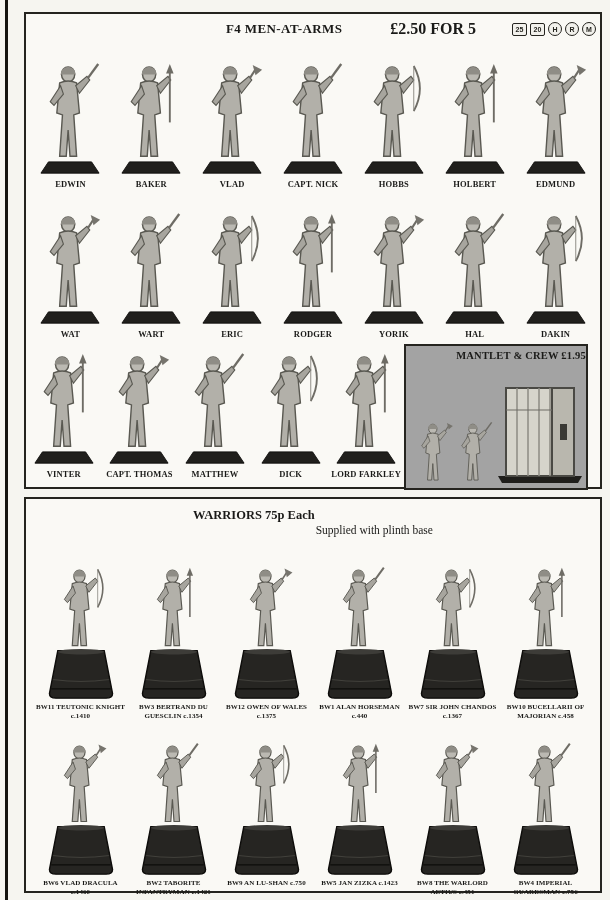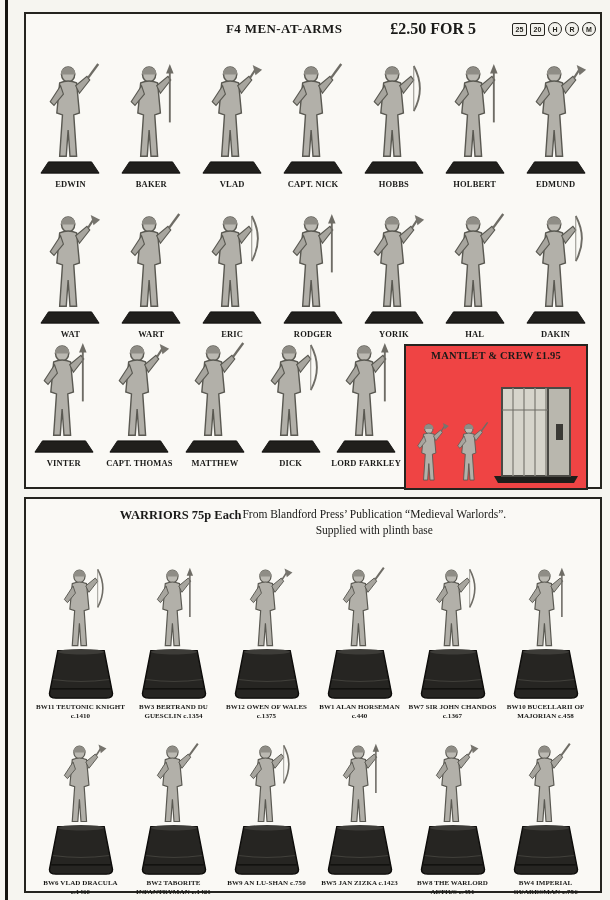--- a/index.html
+++ b/index.html
@@ -34,26 +34,26 @@
 
   
   .fig-row{display:flex;justify-content:space-around;align-items:flex-end;height:150px;padding:0 4px;}
   .fig-cell{display:flex;flex-direction:column;align-items:center;justify-content:flex-end;flex:1;min-width:0;}
   .fig-art{line-height:0;}
   .fig-art svg{display:block;}
   .fig-base{line-height:0;margin-top:-3px;}
   .fig-name{font-size:8.5px;font-weight:bold;letter-spacing:.02em;white-space:nowrap;margin-top:4px;height:13px;}
 
   .row3-wrap{display:flex;height:150px;}
-  .row3-left{flex:1;display:flex;justify-content:space-around;align-items:flex-start;padding:0 0;}
+  .row3-left{flex:1;display:flex;justify-content:space-around;align-items:center;padding:0 0;}
   .row3-left .fig-cell{flex:1;}
 
   
-  .inset{width:184px;margin:2px 12px 0 0;border:2px solid #25241f;background:#ef4444;
-    display:flex;flex-direction:column;align-items:center;box-sizing:border-box;height:146px;}
+  .inset{width:184px;margin:2px 12px 0 0;border:2px solid #25241f;background:#a3a3a3;
+    display:flex;flex-direction:column;align-items:flex-end;box-sizing:border-box;height:146px;}
   .inset-title{font-weight:bold;font-size:10.5px;margin-top:4px;letter-spacing:.02em;}
   .inset-scene{flex:1;display:flex;align-items:flex-end;justify-content:center;gap:0;padding-bottom:4px;line-height:0;}
 
   
   .w-row{display:flex;justify-content:flex-start;align-items:flex-end;height:176px;padding:0 8px;}
   .w-cell{display:flex;flex-direction:column;align-items:center;justify-content:flex-end;flex:1;min-width:0;}
   .w-label{font-size:7px;font-weight:bold;text-align:center;line-height:1.25;margin-top:3px;height:18px;
     letter-spacing:.01em;padding:0 1px;}
 </style>
 </head>
@@ -436,21 +436,21 @@
         </span>
       </div>
     </div>
   </div>
 </div>
 
 <div class="section sec-bottom">
   <div class="w-header">
     <span class="w-title">WARRIORS 75p Each</span>
     <span class="w-sub">
-      <span>From Blandford Press’ Publication “Medieval Warlords”.</span><br>
+      <br>
       <span>Supplied with plinth base</span>
     </span>
   </div>
   <div class="w-row" id="w-row-0">
       <div class="w-cell">
         <div class="fig-art">
           <svg width="54" height="84" viewBox="0 0 68 104">
             <ellipse cx="32" cy="11" rx="7" ry="8" fill="#bbb9b2" stroke="#5a5952" stroke-width="1.5"></ellipse>
             <path d="M32 3 a8 8 0 0 1 8 8 l-16 0 a8 8 0 0 1 8 -8" fill="#8f8d86"></path>
             <path d="M23 20 Q32 16 41 20 L44 52 L38 54 L41 98 L34 98 L32 70 L30 98 L23 98 L26 54 L20 52 Z" fill="#b2b0a9" stroke="#5a5952" stroke-width="1.5"></path>

